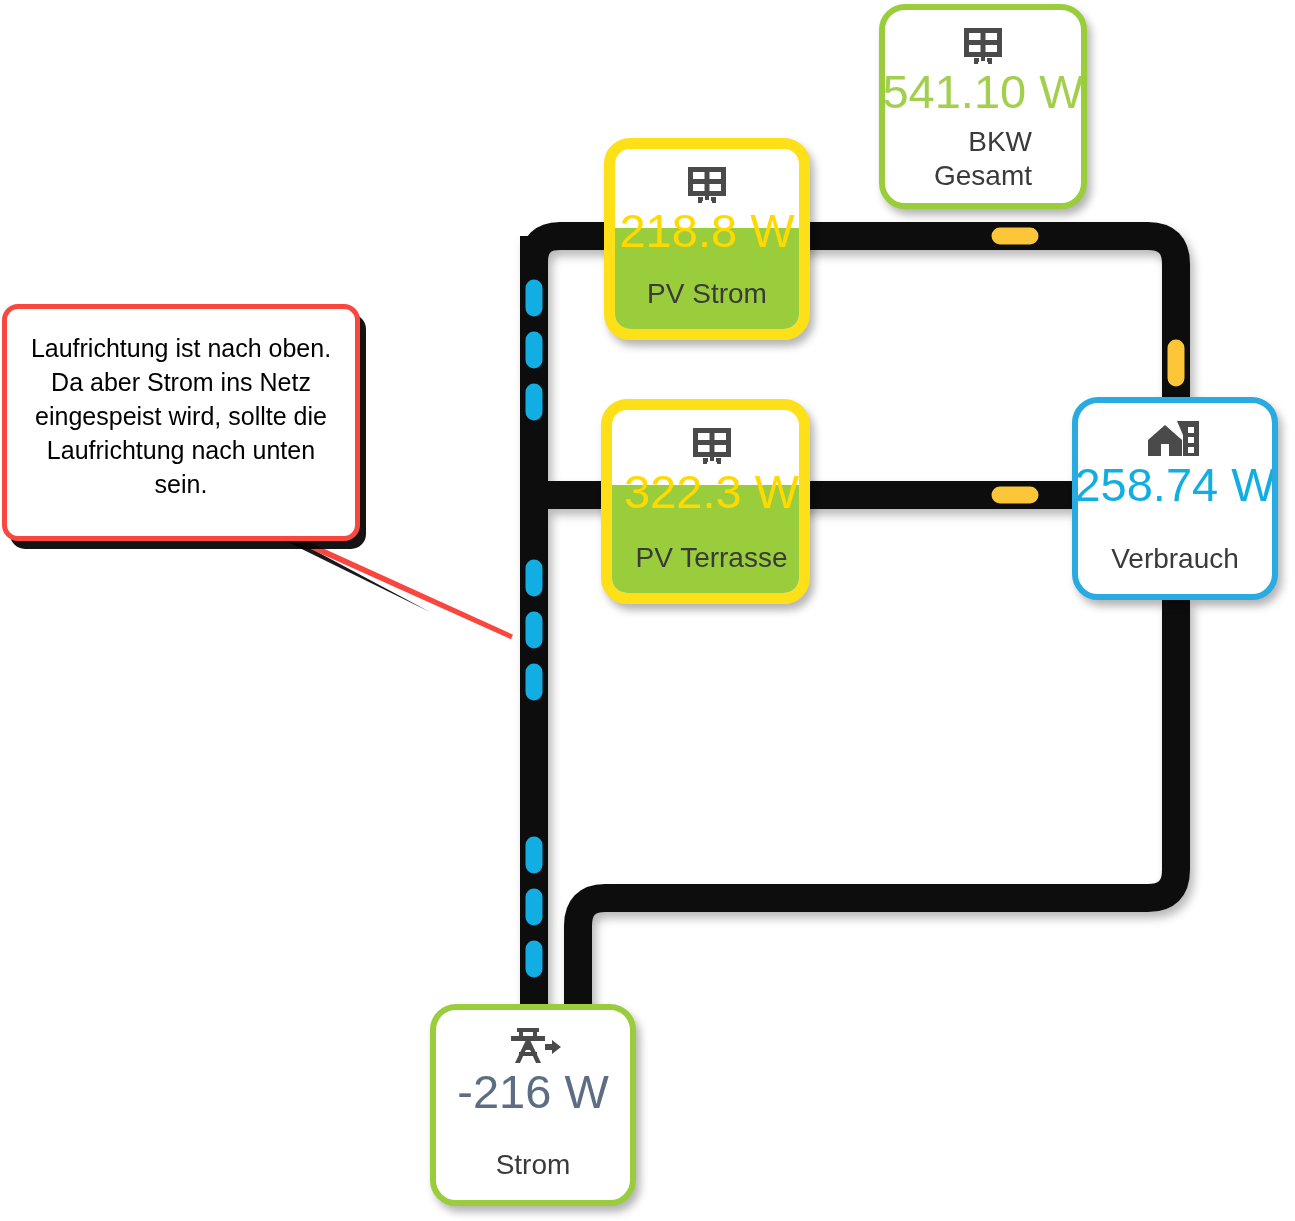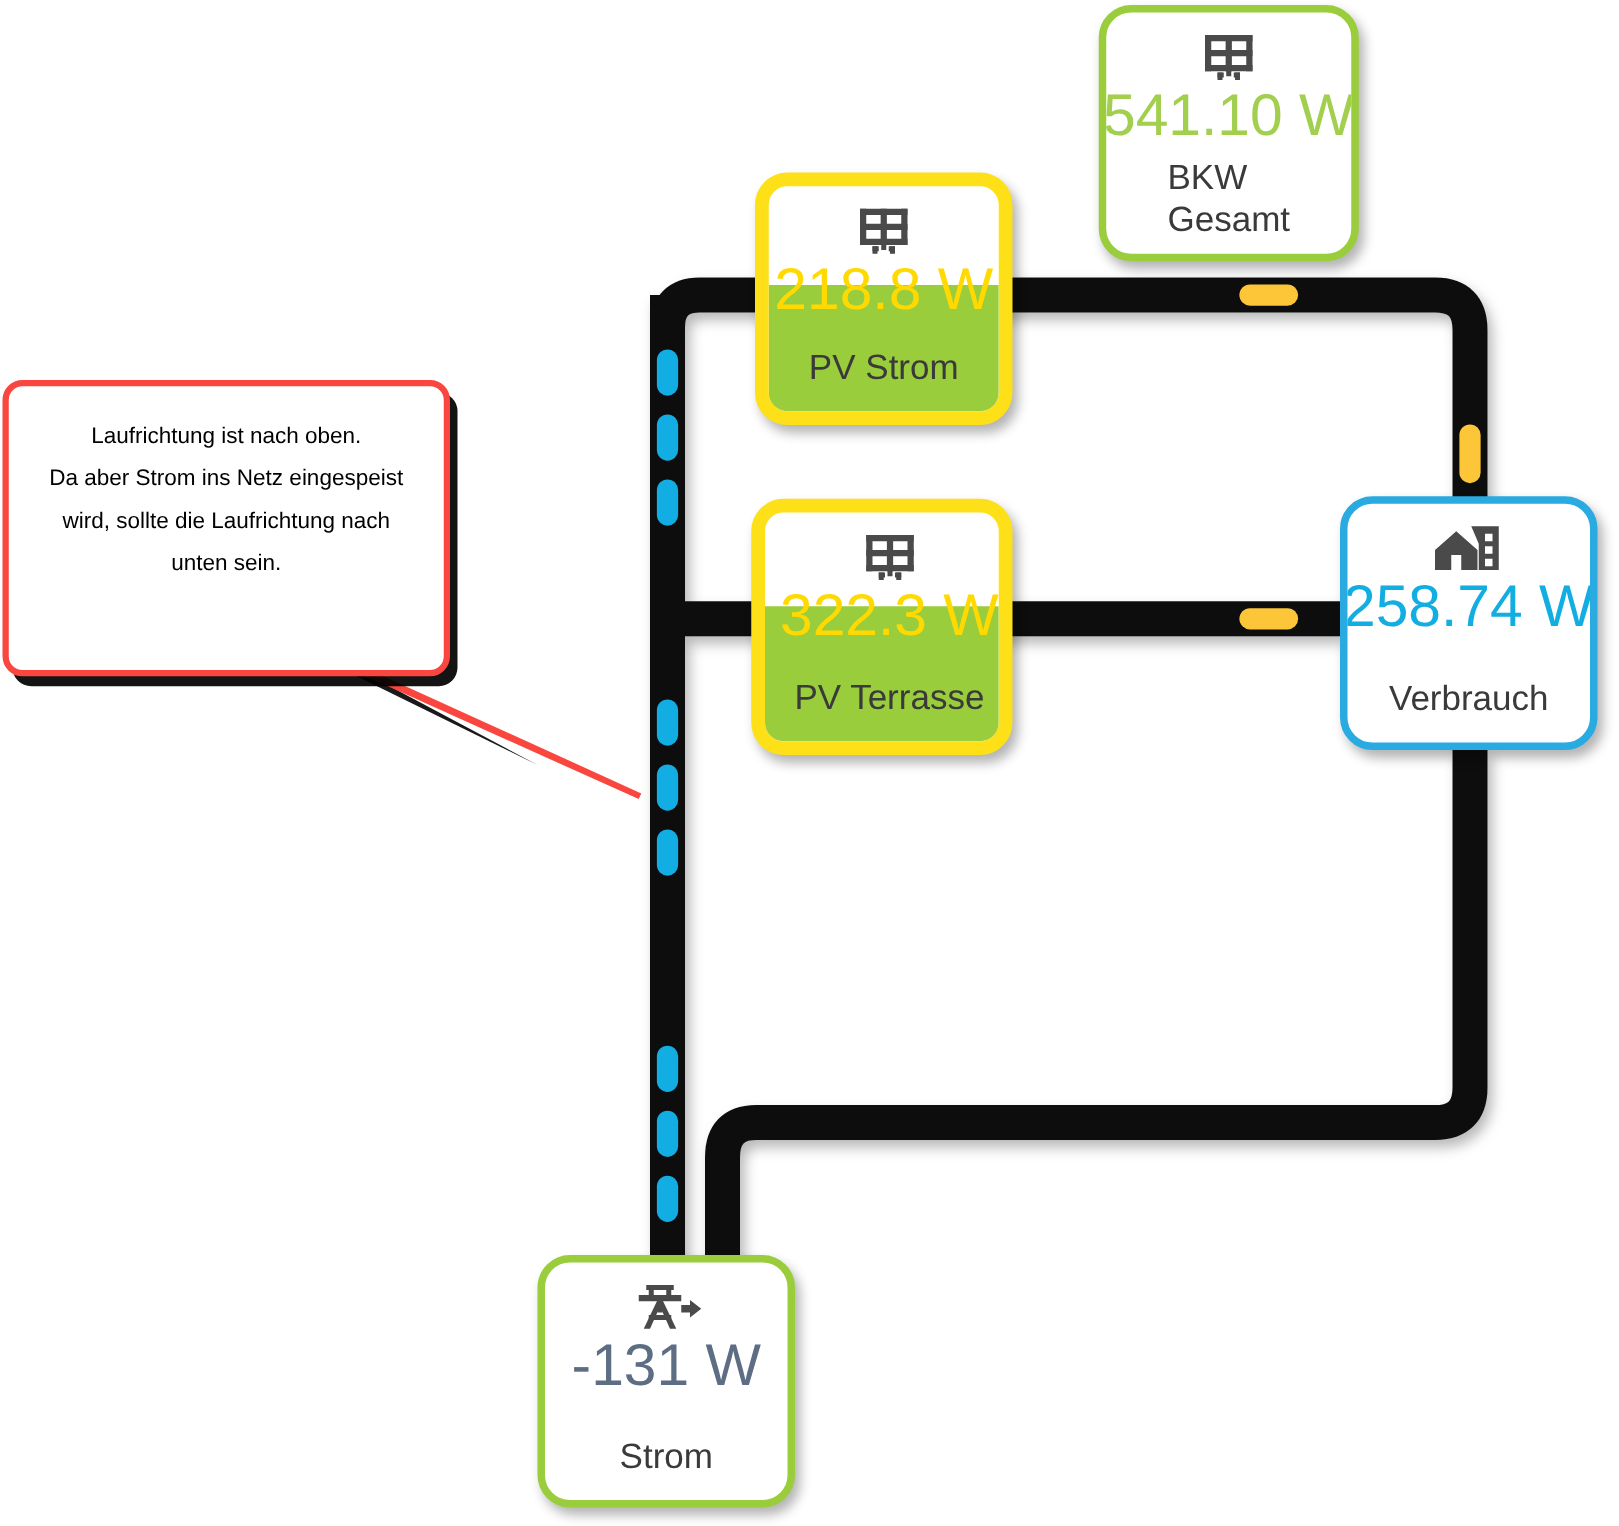--- a/index.html
+++ b/index.html
@@ -65,21 +65,21 @@
     font-size: 47px;
     line-height: 44px;
     margin-top: 2px;
     white-space: nowrap;
     font-weight: 400;
   }
   .label {
     font-size: 28px;
     line-height: 34px;
     color: #3a3a3a;
-    text-align: left;
+    text-align: right;
     margin-top: auto;
     margin-bottom: 18px;
     white-space: pre-line;
   }
 
   
   #card-bkw {
     left: 879px;  top: 4px;  width: 208px; height: 205px;
     border-width: 6px; border-color: #9ACD3C;
   }
@@ -120,21 +120,21 @@
     width: 358px;
     height: 237px;
     box-sizing: border-box;
     background: #ffffff;
     border: 5px solid #F9463F;
     border-radius: 16px;
     box-shadow: 7px 9px 0 -1px rgba(0,0,0,0.92);
     z-index: 6;
   }
   #callout-text {
-    font-size: 18px;
+    font-size: 25px;
     line-height: 34px;
     color: #000000;
     text-align: center;
     padding: 22px 18px 0 18px;
     white-space: pre-line;
   }
   #callout-tail {
     position: absolute;
     left: 0; top: 0;
     width: 1295px; height: 1221px;
@@ -280,21 +280,21 @@
             <path d="M14 6 h4 v5 h-4 z M28 6 h4 v5 h-4 z"></path>
             <path d="M21 14 h4 v10 h-4 z"></path>
             <path d="M21 14 L10 37 L15 37 L24 17 Z"></path>
             <path d="M25 14 L36 37 L31 37 L22 17 Z"></path>
             <path d="M14 26 h18 v4 h-18 z"></path>
             <path d="M40 18 h9 v6 h-9 z"></path>
             <path d="M47 14 L56 21 L47 28 Z"></path>
           </g>
         </svg>
       </div>
-      <div class="value" style="color: rgb(93, 110, 132);">-131 W</div>
+      <div class="value" style="color: rgb(93, 110, 132);">-216 W</div>
       <div class="label">Strom</div>
     </div>
   </div>
 
   <svg id="callout-tail" viewBox="0 0 1295 1221" width="1295" height="1221">
 
     <path d="M 263 530 L 310 548 L 430 612 Z" fill="#000000" opacity="0.9"></path>
     <path d="M 257 521 L 292 538 L 512 637 Z" fill="#ffffff" stroke="#F9463F" stroke-width="5" stroke-linejoin="miter"></path>
   </svg>
 

